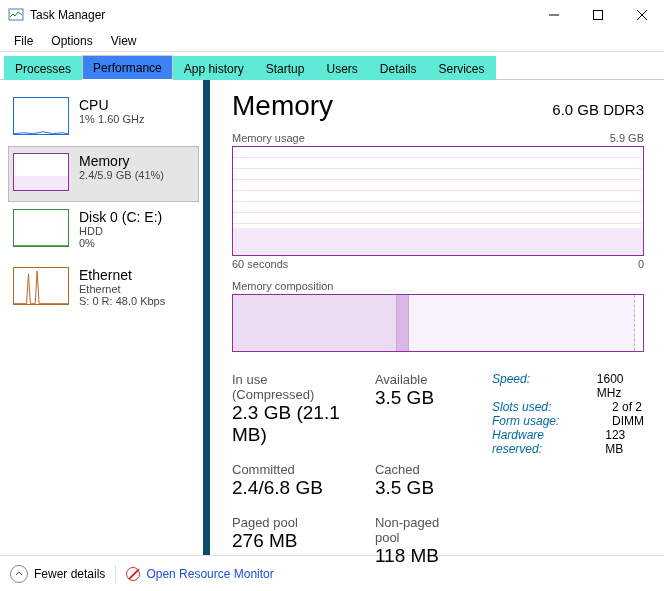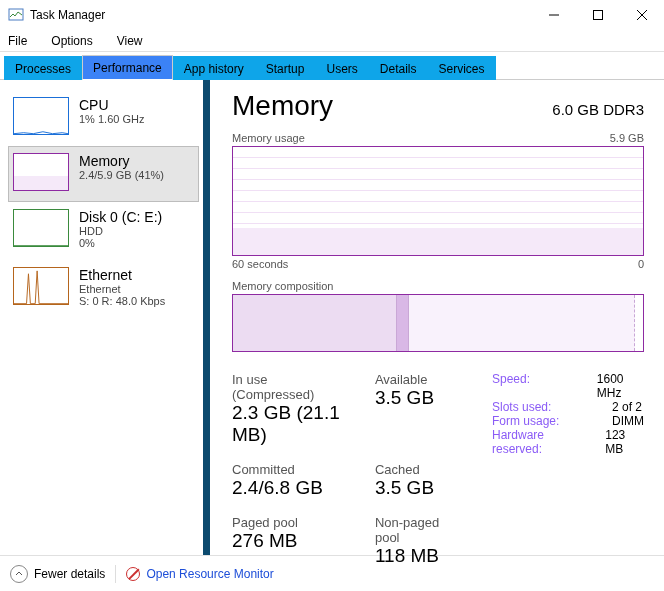--- a/index.html
+++ b/index.html
@@ -6,26 +6,26 @@
   body { width: 664px; height: 591px; background: #fff; overflow: hidden; color: #000; }
 
   
   .titlebar { height: 30px; display: flex; align-items: center; padding-left: 8px; }
   .titlebar .app-icon { width: 16px; height: 16px; margin-right: 6px; display:inline-block; }
   .titlebar .title { font-size: 12px; flex: 1; }
   .win-controls { display: flex; }
   .win-controls div { width: 44px; height: 30px; display:flex; align-items:center; justify-content:center; font-size:14px; }
 
   
-  .menubar { height: 22px; display:flex; align-items:center; gap:8px; font-size:12px; border-bottom:1px solid #e0e0e0;}
+  .menubar { height: 22px; display:flex; align-items:center; padding-left:6px; gap:2px; font-size:12px; border-bottom:1px solid #e0e0e0;}
   .menubar span { padding: 2px 8px; }
 
   
   .tabs { height: 28px; display:flex; align-items:flex-end; font-size:12px; border-bottom:1px solid #ccc; padding-left:4px;}
-  .tabs div { padding: 5px 10px 4px 10px; border:1px solid transparent; border-bottom:none; position:relative; top:1px; background:#0ea5e9;}
+  .tabs div { padding: 5px 10px 4px 10px; border:1px solid transparent; border-bottom:none; position:relative; top:1px; background:#5eead4;}
   .tabs div.active { background:#3b82f6; border:1px solid #ccc; border-bottom:1px solid #fff; }
 
   
   .body { display:flex; height: calc(591px - 30px - 22px - 28px - 36px); }
   .sidebar { width: 210px; padding: 10px 4px 4px 8px; border-right:7px solid #0c4a6e; }
   .side-item { display:flex; gap:10px; padding:6px 4px 10px 4px; border:1px solid transparent;}
   .side-item.selected { background:#e5e5e5; border:1px solid #bdbdbd;}
   .thumb { width:56px; height:38px; border:1px solid #888; background:#fff; position:relative; flex:none;}
   .thumb.cpu    { border-color:#1a6fd8; }
   .thumb.memory { border-color:#8e2aa2; background:linear-gradient(#fff 60%, #f5e9f9 60%);}
@@ -54,21 +54,21 @@
   .comp-seg.mod    { width:3%;  background:#d9b8e6; border-right:1px solid #c9a7d6;}
   .comp-seg.stand  { width:55%; background:#f9f2fc; border-right:1px dashed #c9a7d6;}
   .comp-seg.free   { flex:1;    background:#fff; }
 
   .stats { display:flex; margin-top:20px; gap:30px;}
   .stats-left { display:grid; grid-template-columns:auto auto; column-gap:26px; row-gap:16px;}
   .stat .lbl { font-size:13px; color:#555;}
   .stat .val { font-size:19px; }
   .stats-right { font-size:12px; }
   .stats-right .row { display:flex; gap:10px;}
-  .stats-right .k { width:110px; color:#8b5cf6;}
+  .stats-right .k { width:110px; color:#0369a1;font-style:italic;}
   .stats-right .v { }
 
   
   .footer { height:36px; border-top:1px solid #e0e0e0; display:flex; align-items:center; padding:0 10px; font-size:12px; gap:10px;}
   .footer .sep { width:1px; height:18px; background:#ddd;}
   .chevron-circle { width:18px; height:18px; border:1px solid #888; border-radius:50%; display:inline-flex; align-items:center; justify-content:center; font-size:10px; margin-right:6px;}
   .link { color:#1d4ed8;}
   .rm-icon { width:14px; height:14px; border:1.5px solid #cc3030; border-radius:50%; display:inline-block; margin-right:6px; position:relative;}
   .rm-icon::after{content:""; position:absolute; width:1.5px; height:14px; background:#cc3030; left:6px; top:-1px; transform:rotate(45deg);}
 </style>

